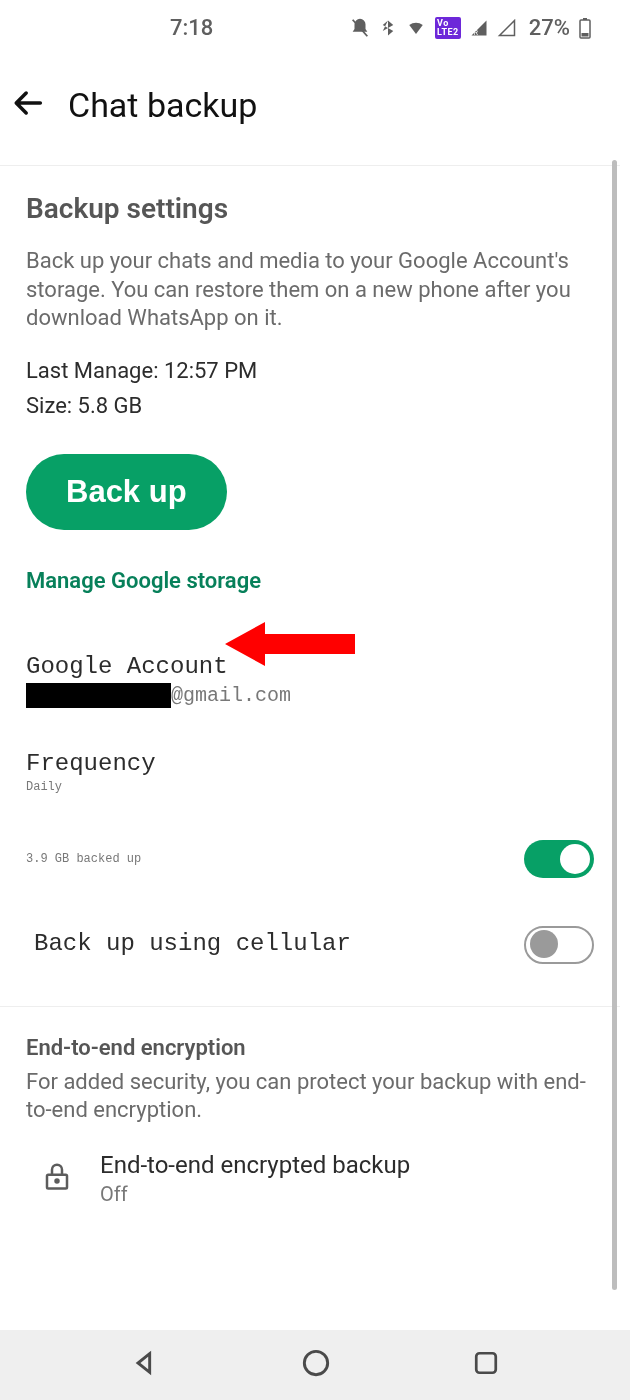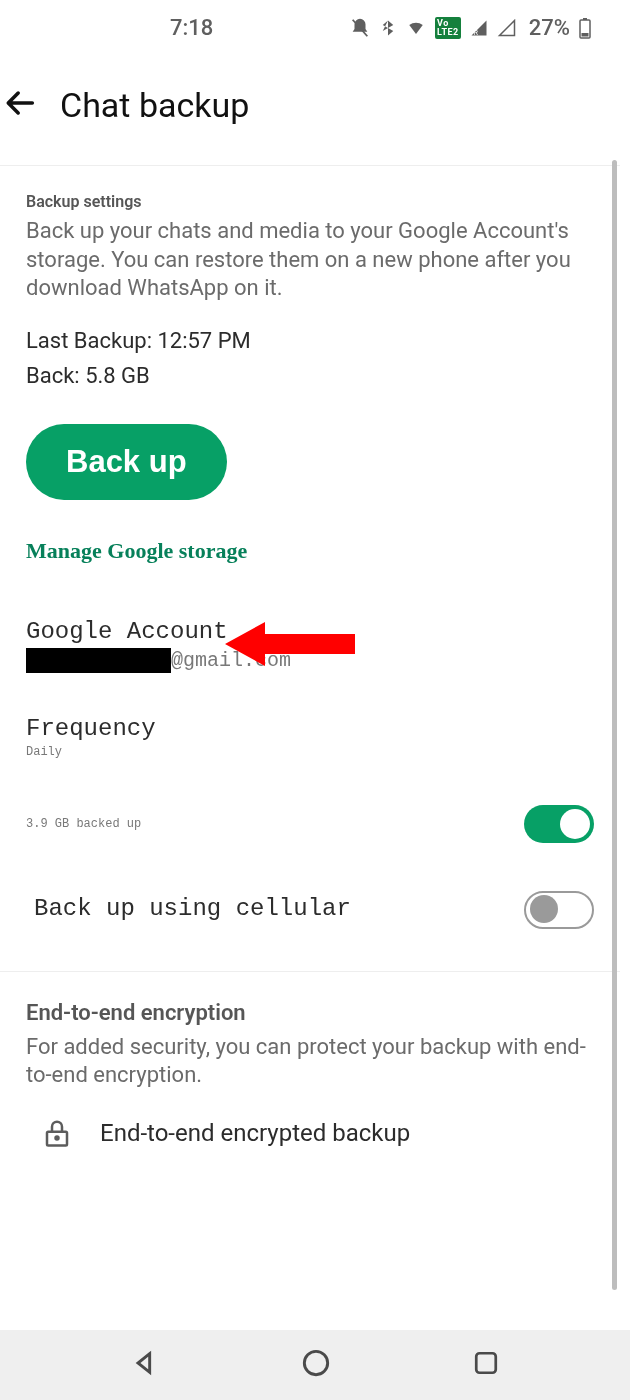--- a/index.html
+++ b/index.html
@@ -36,44 +36,44 @@
     }
     .status-time { font-weight: 500; }
     .status-icons { display: flex; align-items: center; gap: 8px; }
     .status-icons svg { fill: #5f5f5f; }
     .status-battery { font-size: 22px; margin-left: 4px; font-weight: 500; }
     .volte-box {
       font-size: 9px;
       line-height: 9px;
       font-weight: 700;
       color: #fff;
-      background: #15803d;
+      background: #6d28d9;
       padding: 2px 2px;
       border-radius: 2px;
       letter-spacing: 0.5px;
     }
     .app-header {
       display: flex;
       align-items: center;
-      padding: 30px 20px 40px 4px;
+      padding: 30px 20px 40px 12px;
       gap: 22px;
     }
     .back-arrow svg { stroke: #111; }
     .app-title {
       font-size: 34px;
       font-weight: 400;
       color: #111;
     }
     .divider { height: 1px; background: #eee; }
     .section { padding: 26px 26px 0 26px; }
     .section-title {
-      font-size: 16px;
+      font-size: 28px;
       color: #565656;
       font-weight: 600;
-      margin-bottom: 6px;
+      margin-bottom: 22px;
     }
     .section-desc {
       font-size: 22px;
       line-height: 1.3;
       color: #6b6b6b;
       font-weight: 400;
     }
     .pad-block { padding: 25px 26px 0 26px; }
     .info-line {
       font-size: 22px;
@@ -87,26 +87,25 @@
       color: #fff;
       font-size: 31px;
       padding: 20px 40px;
       border: none;
       border-radius: 40px;
       cursor: pointer;
       font-weight: 700;
     }
     .link-text {
       display: block;
-      margin: 38px 0 8px 26px;
+      margin: 38px 0 14px 26px;
       color: #07805a;
       font-size: 22px;
       font-weight: 600;
       cursor: pointer;
-      font-family: Liberation Serif, serif;
     }
     .setting-item {
       padding: 32px 26px 0 26px;
       display: flex;
       justify-content: space-between;
       align-items: center;
       position: relative;
       font-family: Liberation Mono, monospace;
     }
     .setting-text { flex: 1; }
@@ -230,24 +229,24 @@
   <div class="divider"></div>
 
   
   <div class="section">
     <div class="section-title">Backup settings</div>
     <div class="section-desc">Back up your chats and media to your Google Account's storage. You can restore them on a new phone after you download WhatsApp on it.</div>
   </div>
 
   <div class="pad-block">
     <div class="info-line">
-      <span>Last Backup: </span><span>12:57 PM</span>
+      <span>Last Manage: </span><span>12:57 PM</span>
     </div>
     <div class="info-line">
-      <span>Back: </span><span>5.8 GB</span>
+      <span>Size: </span><span>5.8 GB</span>
     </div>
   </div>
 
   <button class="backup-btn">Back up</button>
 
   <a class="link-text">Manage Google storage</a>
 
   
   <div class="setting-item" style="padding-top:46px;">
     <div class="setting-text">
@@ -296,20 +295,21 @@
   <div class="e2e-item">
     <span class="lock-icon">
       <svg width="30" height="34" viewBox="0 0 24 24" fill="none" stroke-width="2">
           <rect x="4" y="11" width="16" height="11" rx="1"></rect>
           <path d="M8 11V7a4 4 0 018 0v4"></path>
           <circle cx="12" cy="16" r="1.2" fill="#5c5c5c"></circle>
         </svg>
     </span>
     <div class="e2e-item-text">
       <div class="setting-label">End-to-end encrypted backup</div>
+      <div class="setting-sub">Off</div>
     </div>
   </div>
 
   
   <svg class="arrow-annotation" width="130" height="60" viewBox="0 0 130 60">
     <polygon points="0,30 40,8 40,20 130,20 130,40 40,40 40,52" fill="#ff0000"></polygon>
   </svg>
 </div>
 
 <div class="nav-bar">

